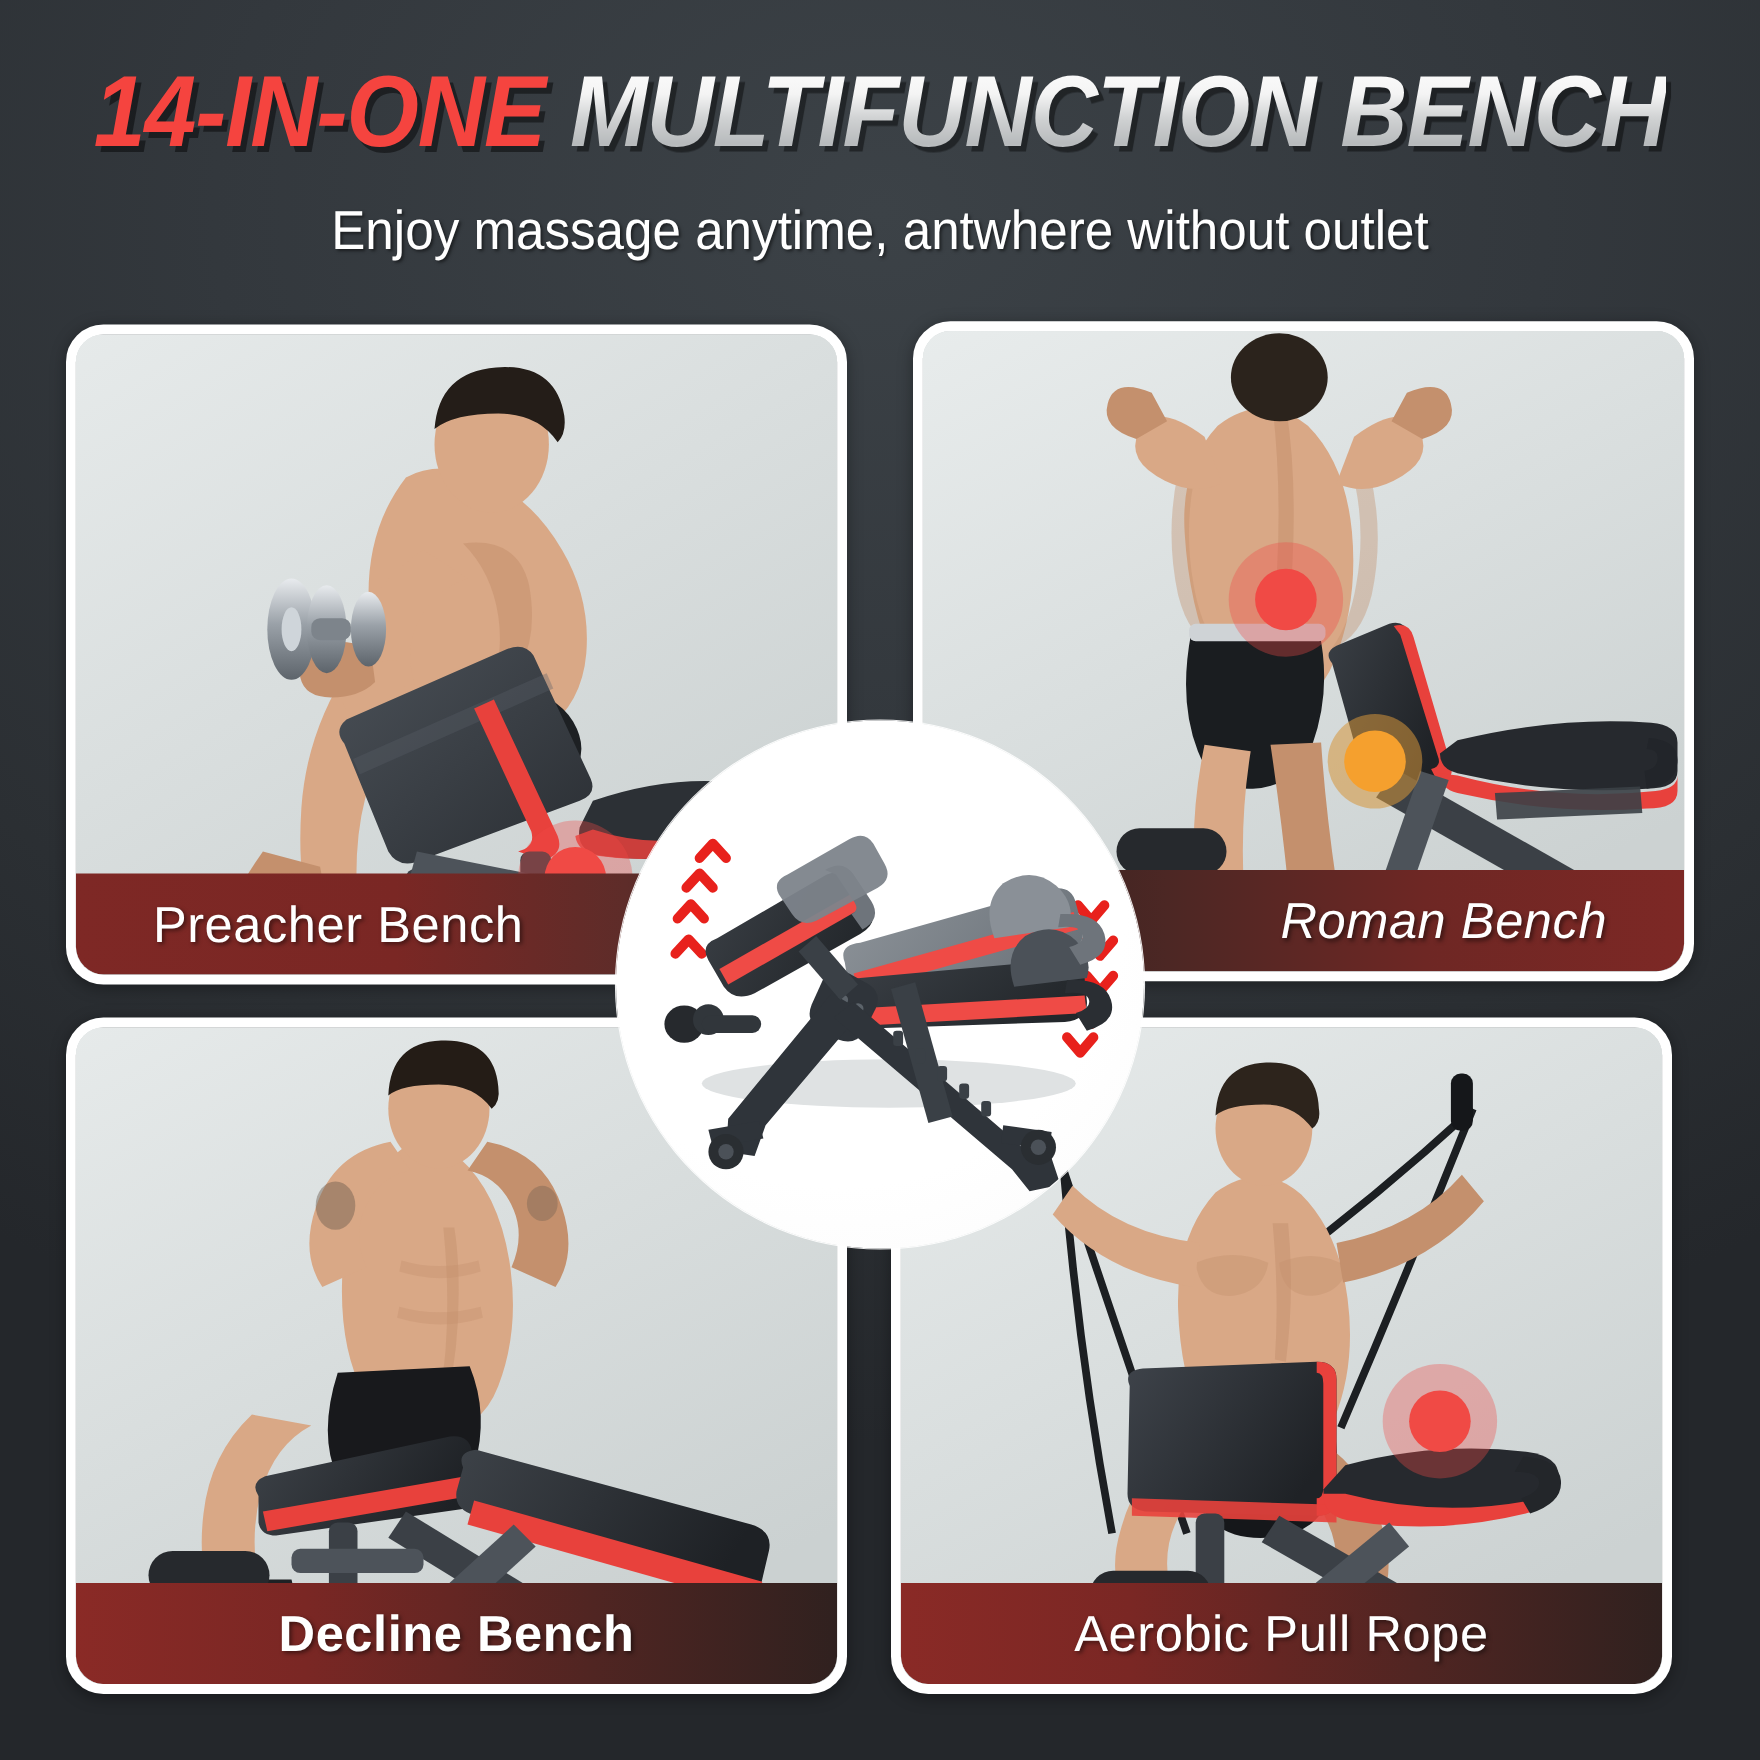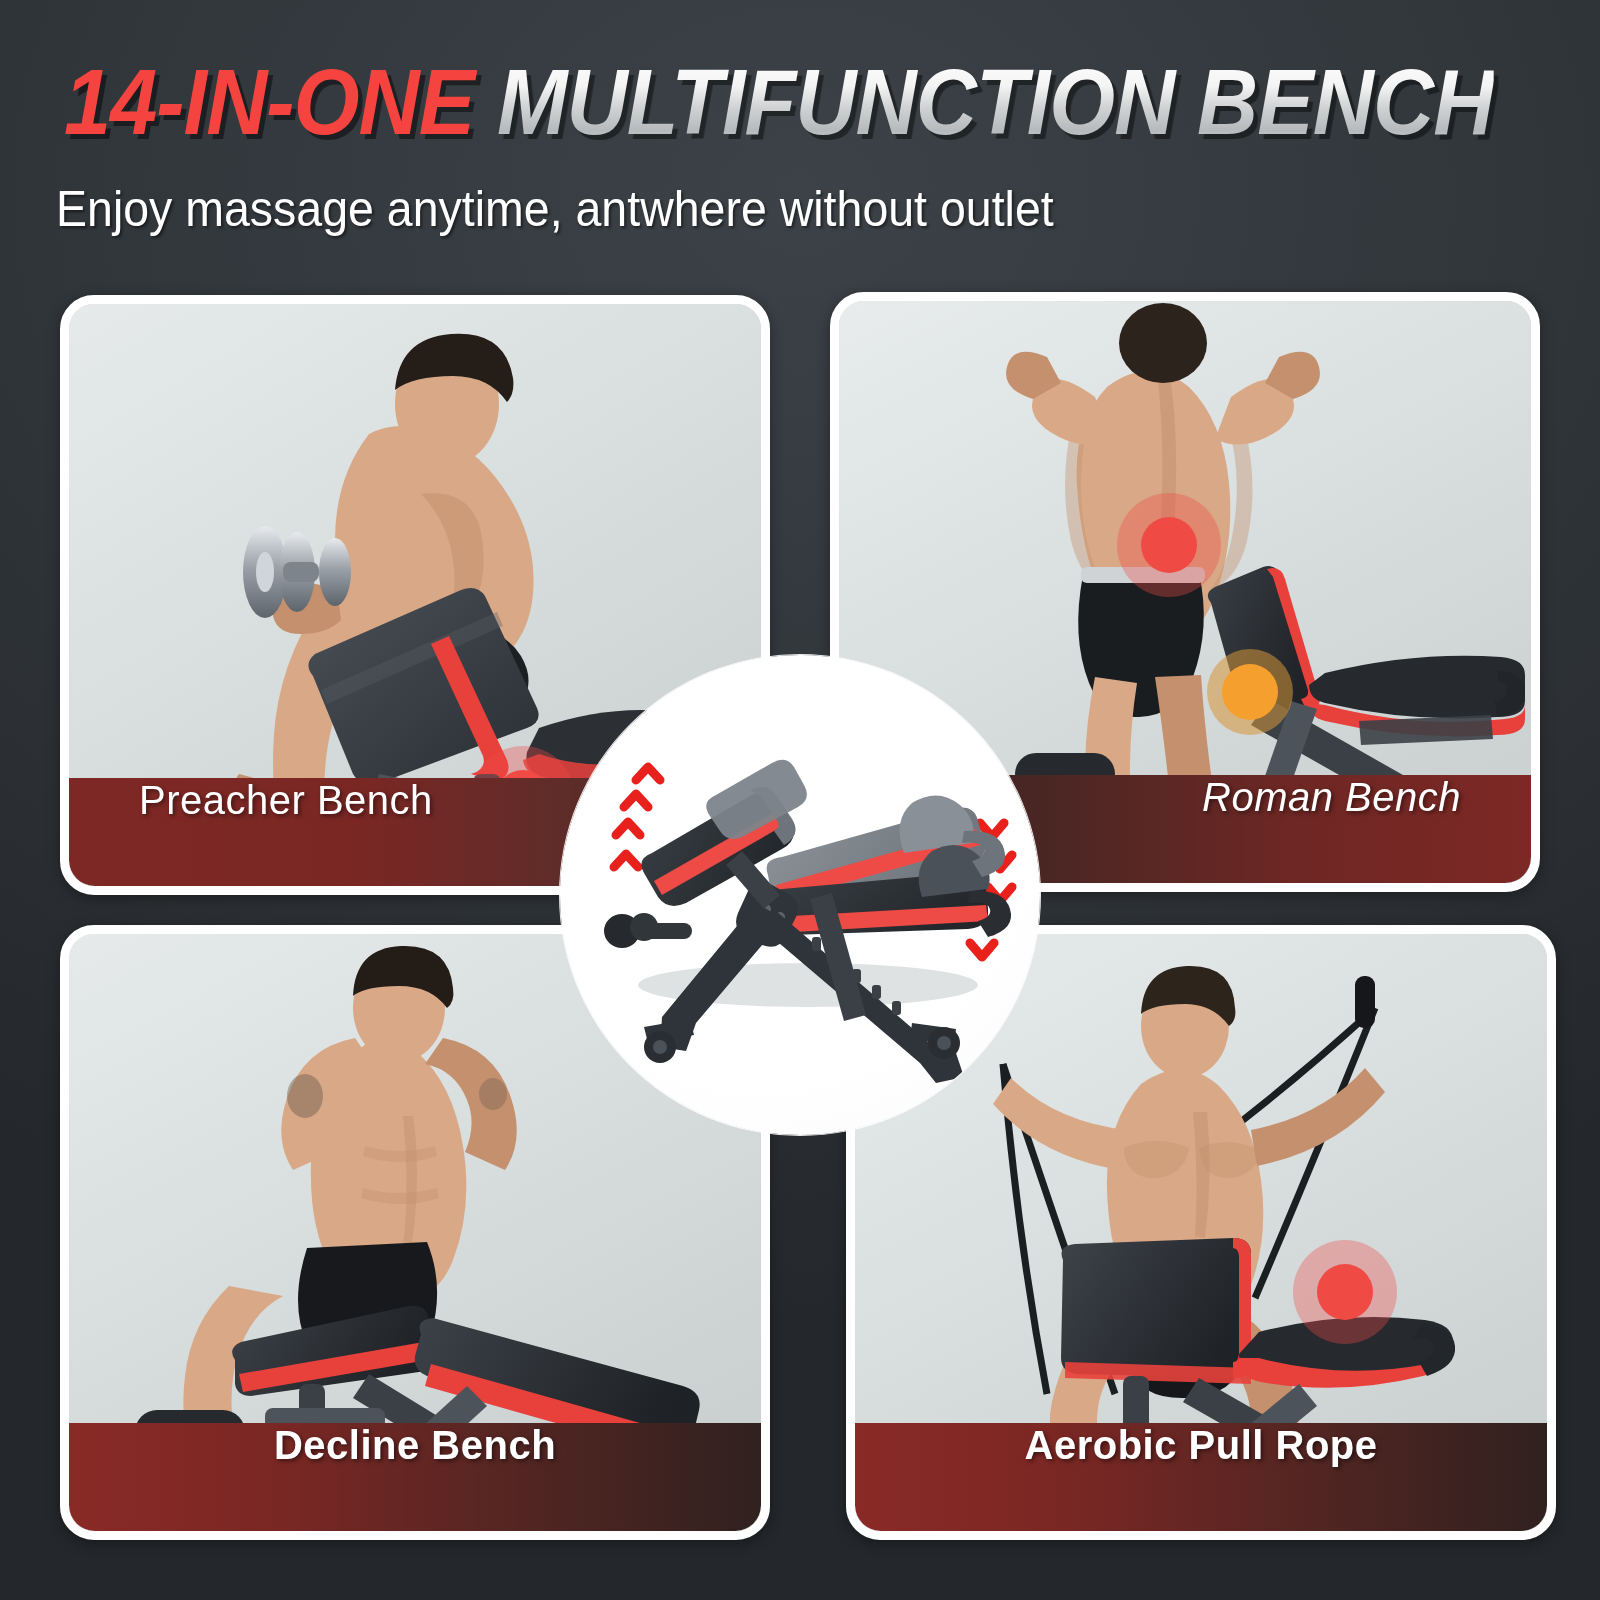--- a/index.html
+++ b/index.html
@@ -14,20 +14,21 @@
     position:relative;
     width:1600px; height:1600px;
     background:
       radial-gradient(ellipse 90% 70% at 50% 12%, #3c4247 0%, #33383d 42%, #2b2f33 74%, #24272b 100%);
     overflow:hidden;
   }
 
   
   #header {
     position:absolute; left:0; top:0; width:1600px; height:270px;
+    text-align:center;
   }
 
   #title {
     position:absolute; left:0; top:56px; width:1600px;
     font-size:92px;
     font-weight:bold;
     font-style:italic;
     letter-spacing:-1px;
     white-space:nowrap;
     line-height:1;
@@ -62,34 +63,34 @@
     width:710px; height:600px;
     border:9px solid #ffffff;
     border-radius:34px;
     background:linear-gradient(150deg,#dce0e0 0%,#d4d9d9 55%,#cdd2d2 100%);
     overflow:hidden;
     box-shadow:0 3px 14px rgba(0,0,0,0.35);
   }
   #card-tl { left:60px;  top:295px; }
   #card-tr { left:830px; top:292px;font-style:italic; }
   #card-bl { left:60px;  top:925px; height:615px;font-weight:bold; }
-  #card-br { left:846px; top:925px; height:615px;font-weight:bold; }
+  #card-br { left:810px; top:925px; height:615px; }
 
   .photo {
     position:absolute; inset:0;
     background:linear-gradient(160deg,#e2e6e6 0%,#d7dcdc 48%,#cdd3d3 100%);
   }
 
   
   .label-band {
     position:absolute; left:0; bottom:0; width:100%;
-    height:108px;
-    display:flex; 
+    height:92px;
+    display:flex; align-items:center;
     color:#ffffff;
-    font-size:40px;
+    font-size:46px;
     letter-spacing:0.5px;
     z-index:6;
   }
   .band-left  { background:linear-gradient(90deg,#7e2825 0%,#7a2724 42%,#5e2c29 72%,#3a2523 100%); justify-content:flex-start; padding-left:70px; }
   .band-right { background:linear-gradient(90deg,#2e2120 0%,#4c2724 32%,#6e2724 66%,#7d2825 100%); justify-content:flex-end;  padding-right:70px; }
   .band-bl    { background:linear-gradient(90deg,#8a2a26 0%,#7a2724 30%,#502522 68%,#30211f 100%); justify-content:center; border-radius:0 0 26px 26px; }
   .band-br    { background:linear-gradient(90deg,#8a2a26 0%,#7a2724 30%,#502522 68%,#30211f 100%); justify-content:center; border-radius:0 0 26px 26px; }
   .band-left  { border-radius:0 0 0 26px; }
   .band-right { border-radius:0 0 26px 0; }
   .label-band span { text-shadow:2px 2px 4px rgba(0,0,0,0.5); }

